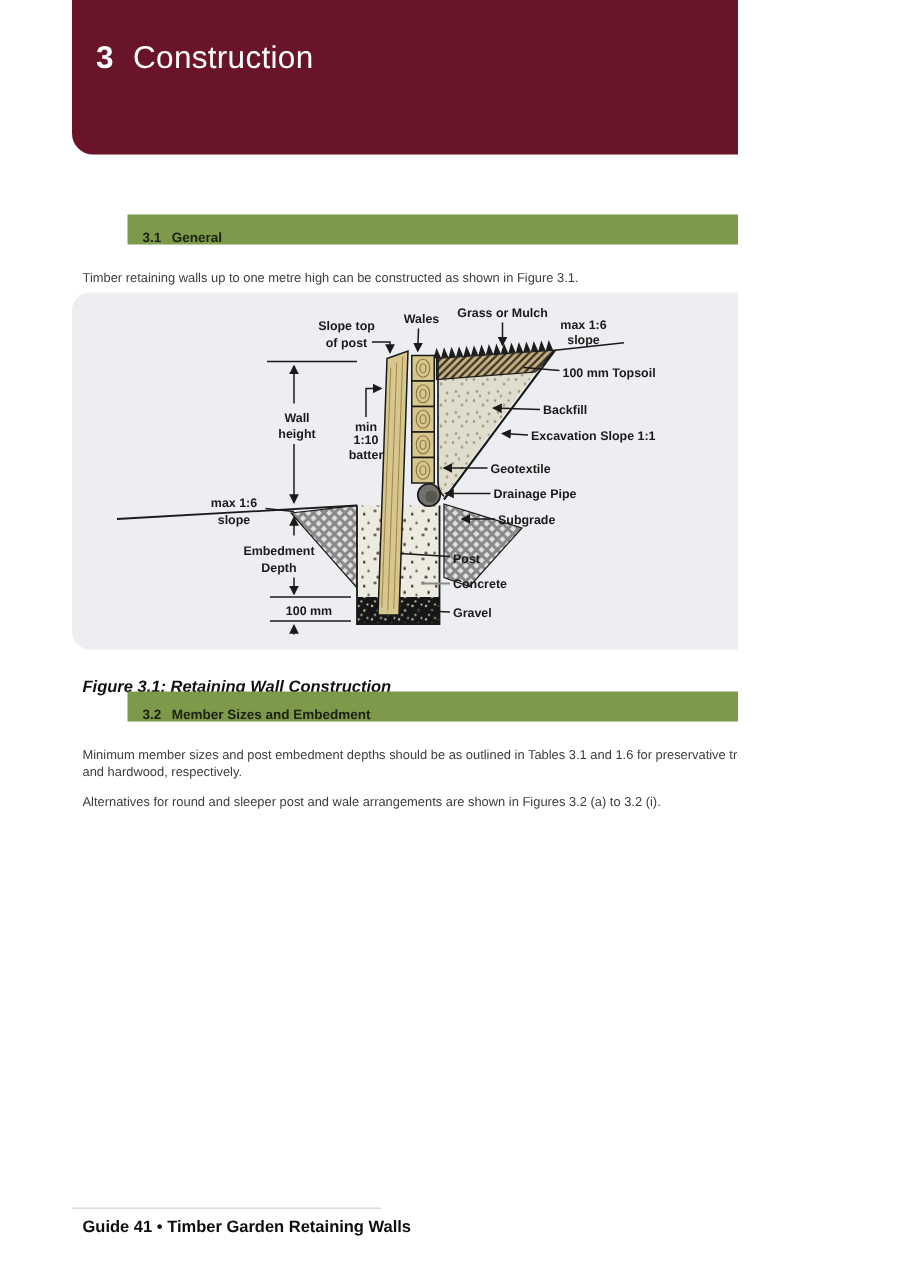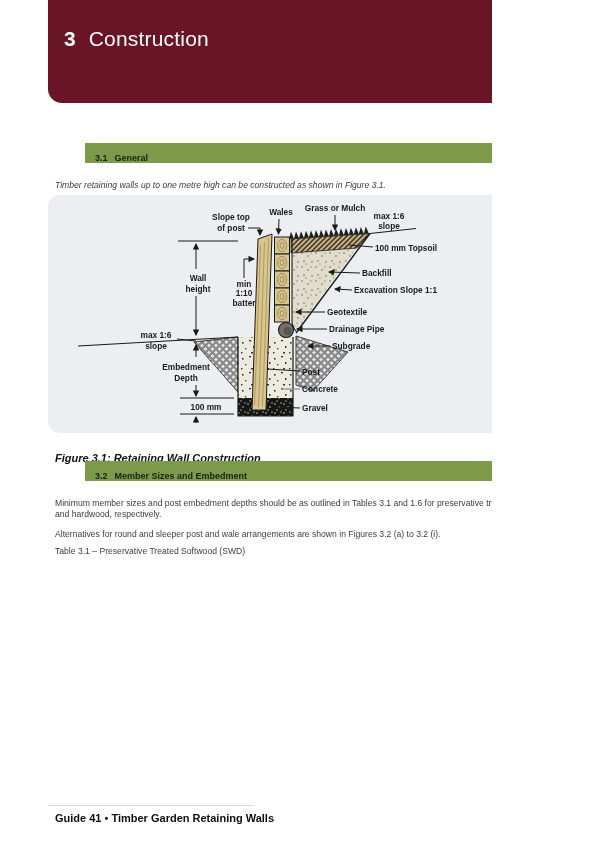--- a/index.html
+++ b/index.html
@@ -43,21 +43,21 @@
     <div class="titlewrap">
       <span class="chapter-num">3</span><span class="chapter-title">Construction</span>
     </div>
   </div>
 
   <div class="section-bar" style="top:143px;">
     <span class="num">3.1</span>
     <span class="txt">General</span>
   </div>
 
-  <p class="para" style="top:171px;font-style:italic;">Timber retaining walls up to one metre high can be constructed as shown in Figure 3.1.</p>
+  <p class="para" style="top:171px;">Timber retaining walls up to one metre high can be constructed as shown in Figure 3.1.</p>
 
   <div class="figure-panel">
     <svg width="510" height="238" viewBox="0 0 510 238">
       <defs>
         <marker id="ah" viewBox="0 0 10 10" refX="8.5" refY="5" markerWidth="6.5" markerHeight="6.5" orient="auto-start-reverse">
           <path d="M0,0 L10,5 L0,10 z" fill="#1a1a1a"></path>
         </marker>
         <pattern id="hatchTopsoil" width="5" height="5" patternUnits="userSpaceOnUse">
           <rect width="5" height="5" fill="#c6b183"></rect>
           <path d="M0,5 L5,0 M-1,1 L1,-1 M4,6 L6,4" stroke="#3a3122" stroke-width="1.5"></path>
@@ -205,21 +205,20 @@
 
   <p class="fig-caption" style="top:441px;">Figure 3.1: Retaining Wall Construction</p>
 
   <div class="section-bar" style="top:461px;">
     <span class="num">3.2</span>
     <span class="txt">Member Sizes and Embedment</span>
   </div>
 
   <p class="para" style="top:489px;">Minimum member sizes and post embedment depths should be as outlined in Tables 3.1 and 1.6 for preservative treated softwood and hardwood, respectively.</p>
   <p class="para" style="top:520px;">Alternatives for round and sleeper post and wale arrangements are shown in Figures 3.2 (a) to 3.2 (i).</p>
-  <p class="para" style="top:537px;">Table 3.1 – Preservative Treated Softwood (SWD)</p>
 
   <div class="footer-rule"></div>
   <div class="footer">
     <span>Guide 41 • Timber Garden Retaining Walls</span>
     <span>Page 11</span>
   </div>
 
 </div>
 
 </body></html>

